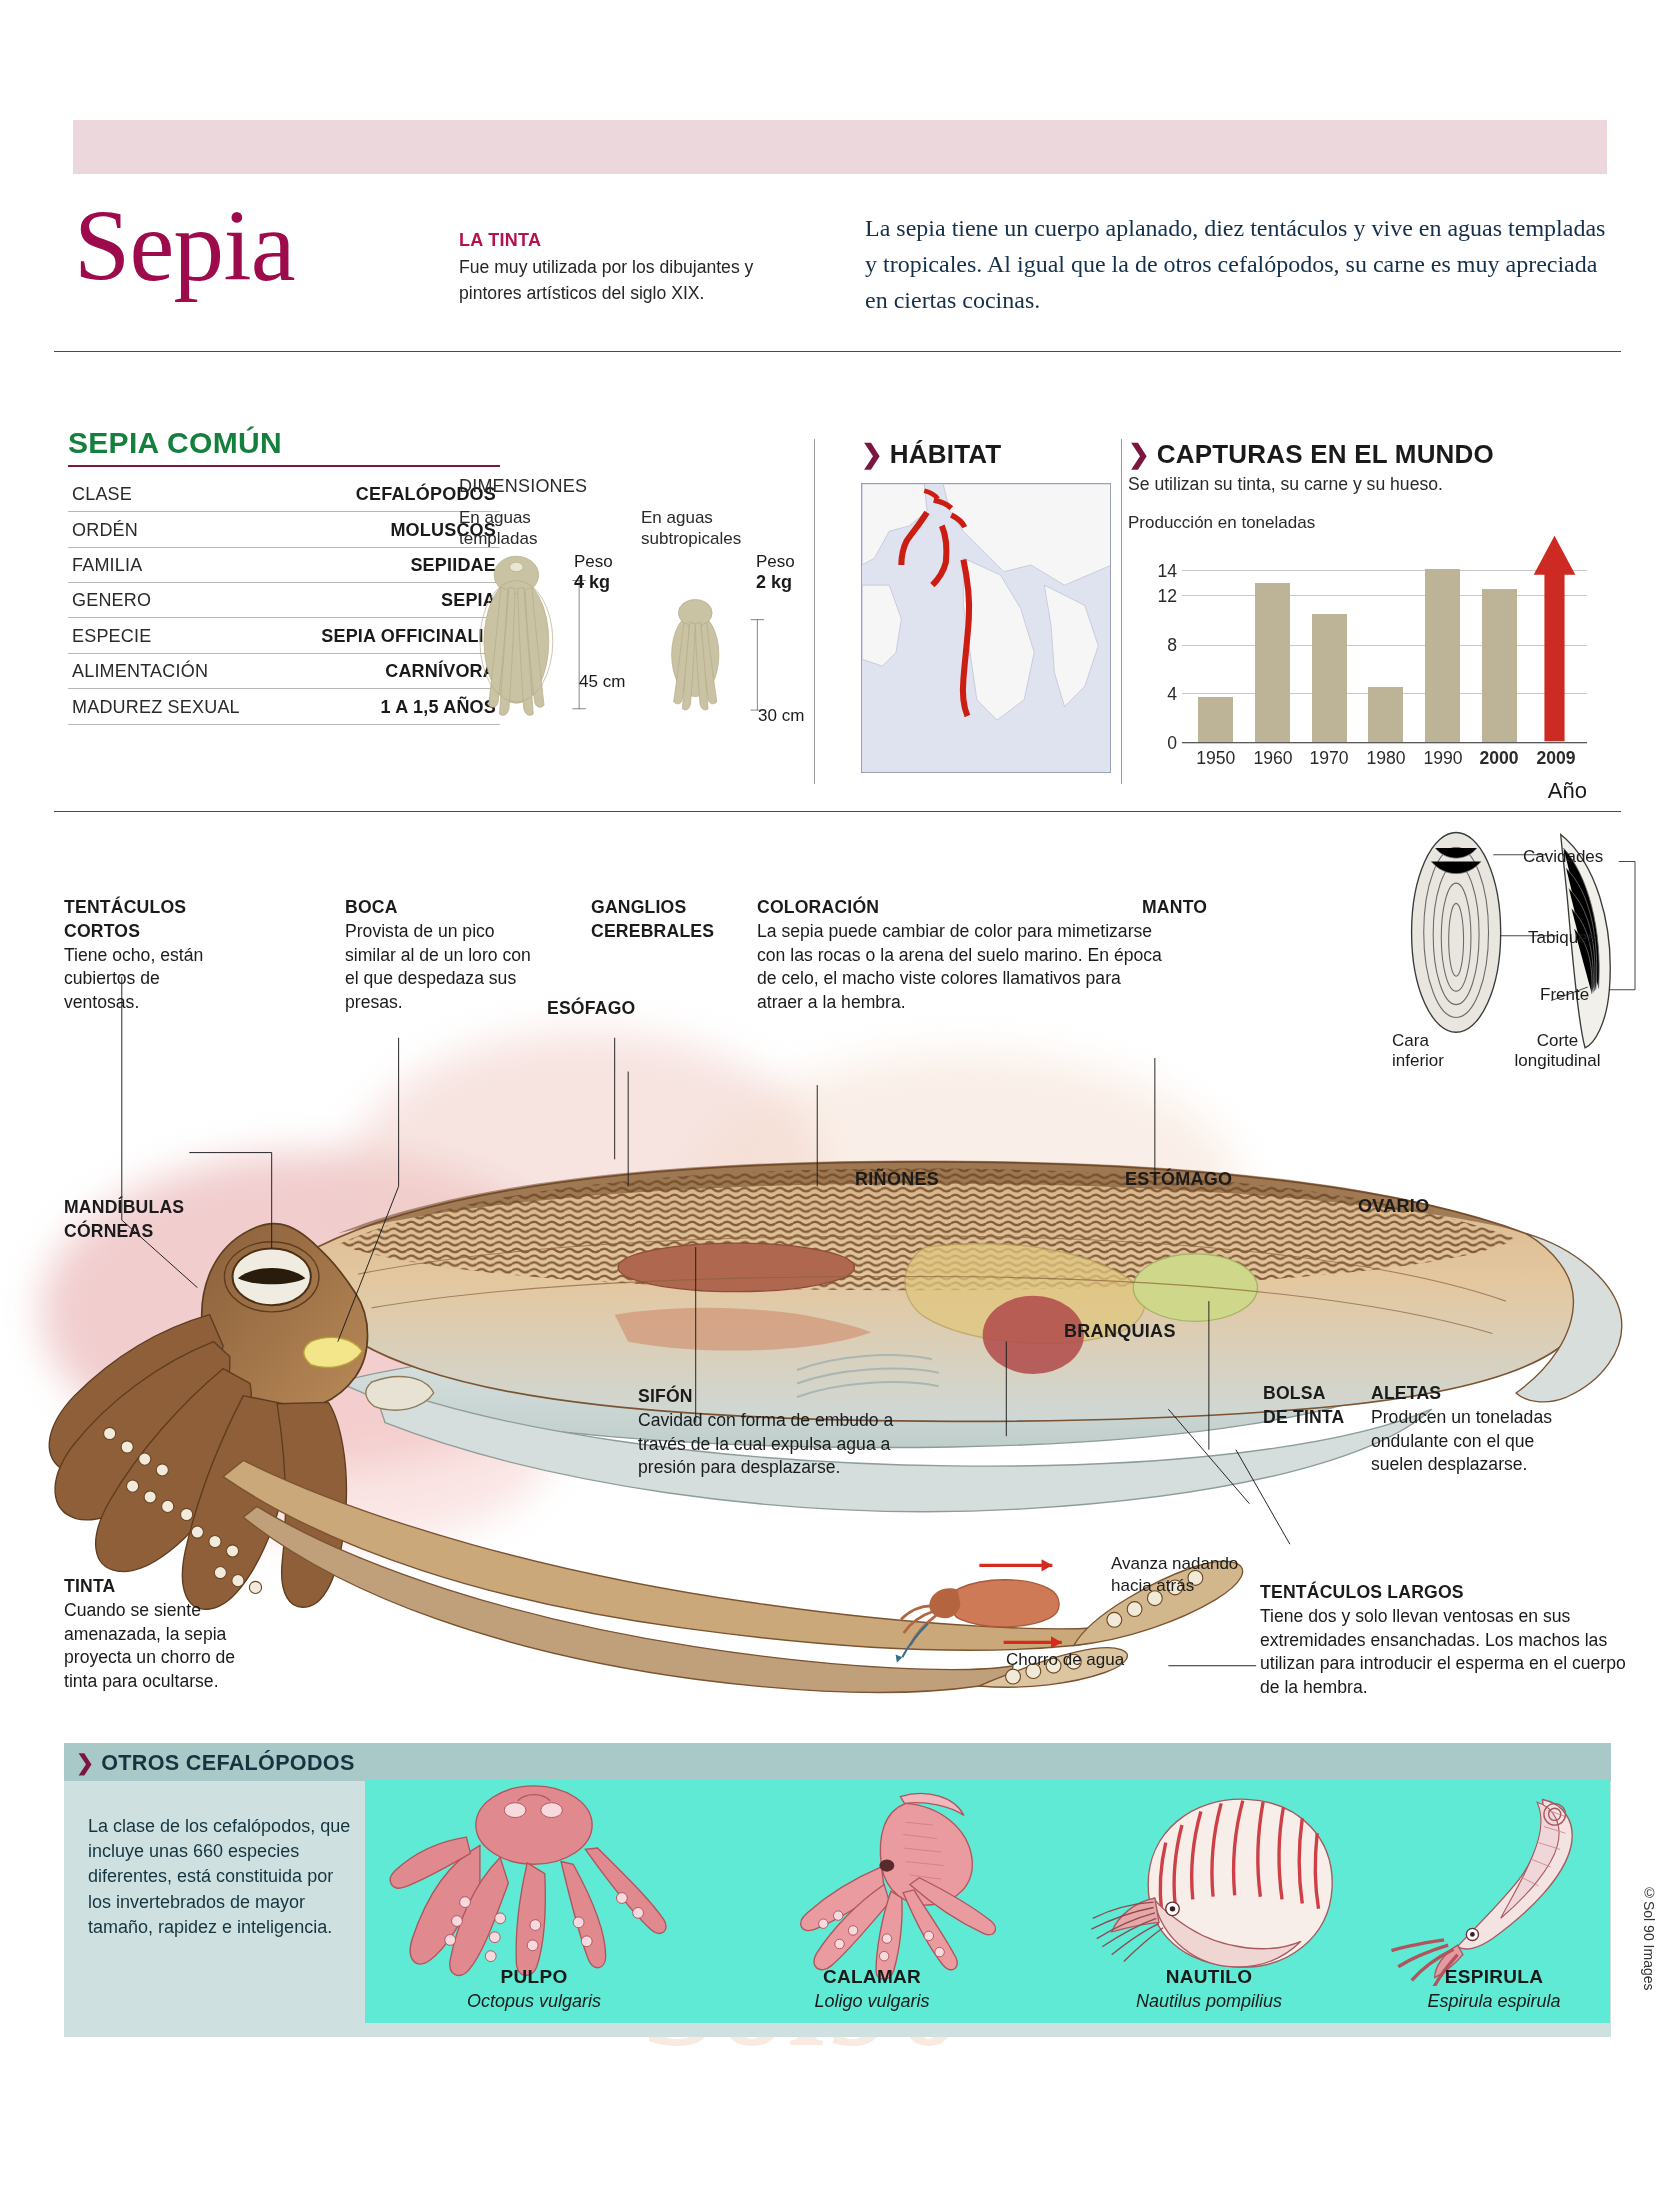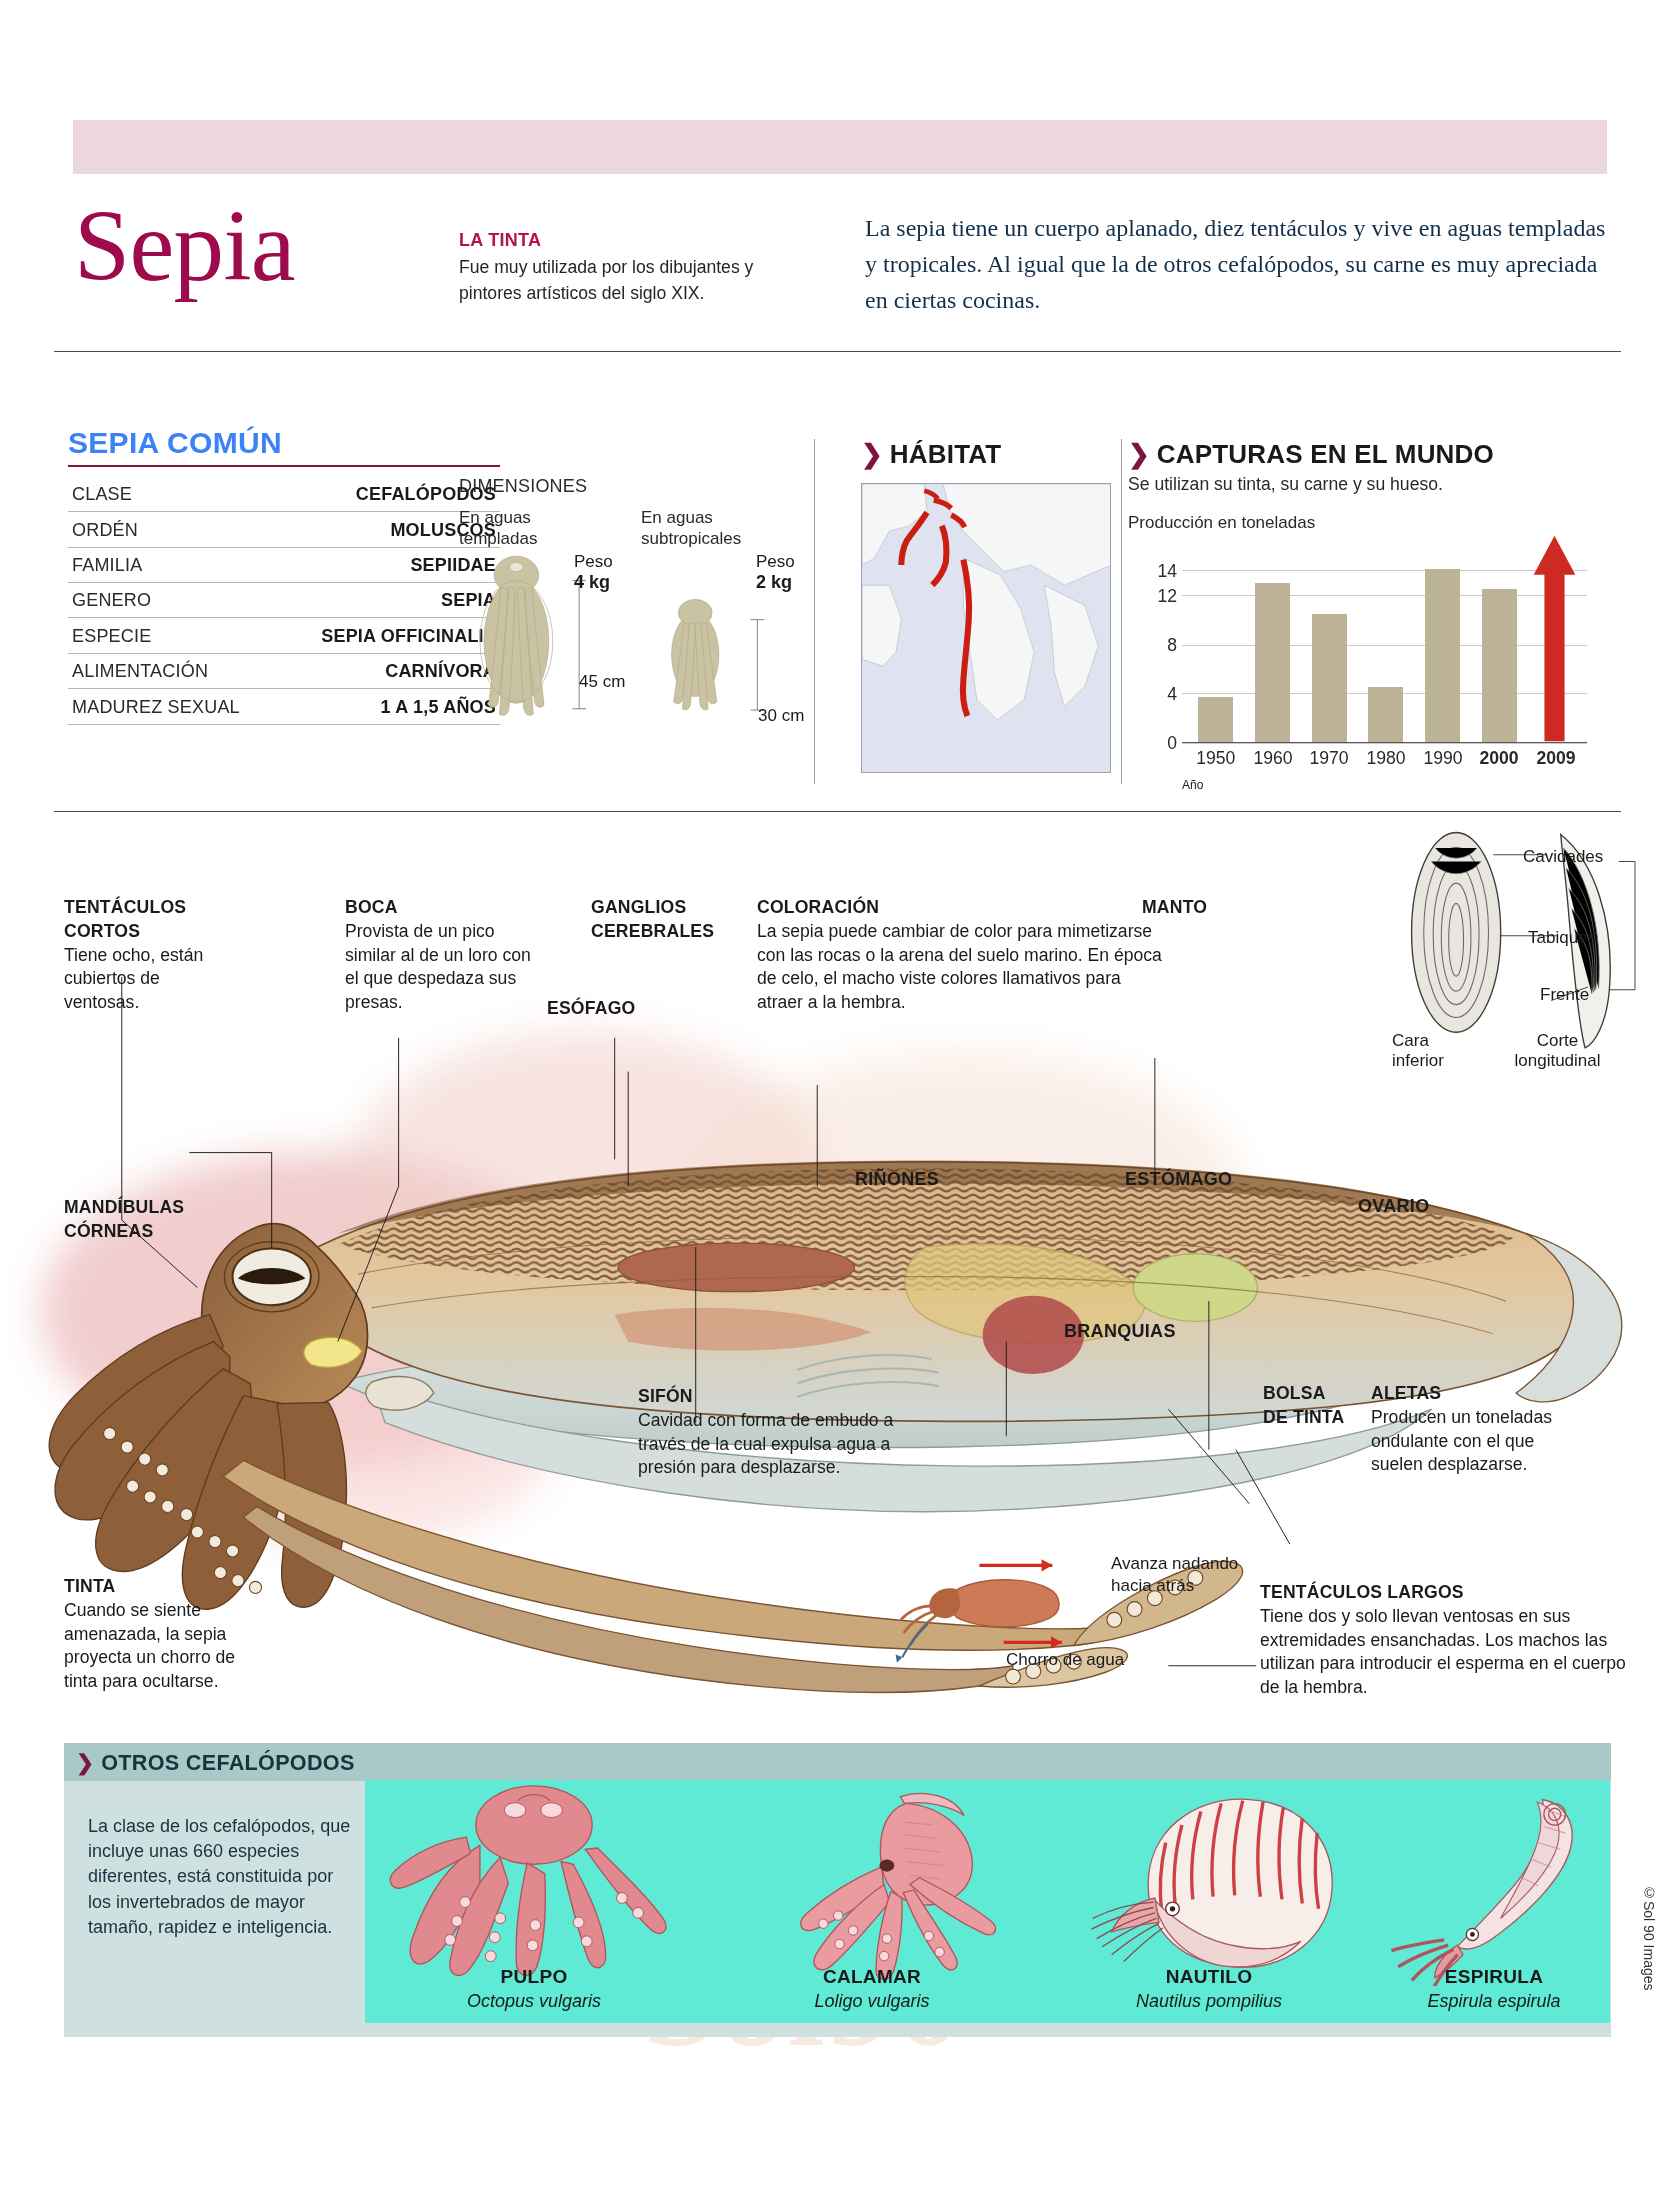--- a/index.html
+++ b/index.html
@@ -32,21 +32,21 @@
   .tinta-text { font-size:17.6px; line-height:1.45; color:#262626; margin-top:4px; }
   .lede {
     position:absolute; left:811px; top:6.8px; width:750px;
     font-family:"Liberation Serif", serif;
     font-size:24px; line-height:1.5; color:#14304a;
   }
   .rule-top { position:absolute; left:54px; top:351px; width:1567px; height:1.4px; background:#4a4a4a; }
 
   
   .sec-title {
-    font-size:30px; font-weight:bold; letter-spacing:0.3px; color:#3b82f6;
+    font-size:30px; font-weight:bold; letter-spacing:0.3px; color:#15803d;
   }
   .block-sepia { position:absolute; left:68px; top:426px; width:730px; }
   .block-sepia .sec-title { margin-bottom:5.4px; }
   .sepia-rule { height:2px; background:#7b1640; width:432px; margin-bottom:9.5px; }
 
   table.specs { border-collapse:collapse; width:432px; }
   table.specs td {
     font-size:18px; padding:7.4px 4px 6px 4px;
     border-bottom:0.7px solid #b8b8b8; vertical-align:bottom;
   }
@@ -84,21 +84,21 @@
   .chart-ylab { position:absolute; left:0; top:0; font-size:17px; color:#2a2a2a;}
   .plot {
     position:absolute; left:54px; top:27px; width:405px; height:203px;
   }
   .gridline { position:absolute; left:0; width:405px; height:0.7px; background:#c9c9c9; }
   .ytick { position:absolute; left:-28px; width:23px; text-align:right; font-size:17.6px; color:#2a2a2a; }
   .axis-x { position:absolute; left:0; bottom:0; width:405px; height:1.4px; background:#5a5a5a;}
   .bar { position:absolute; bottom:1.4px; width:35px; background:#bdb396; }
   .xtick { position:absolute; top:208px; width:54px; text-align:center; font-size:17.6px; color:#2a2a2a;}
   .xtick.b { font-weight:bold; }
-  .xaxis-title { position:absolute; left:0; top:238px; width:405px; text-align:left; font-size:12px;}
+  .xaxis-title { position:absolute; left:0; top:238px; width:405px; text-align:right; font-size:22px;}
 
   .rule-mid { position:absolute; left:54px; top:811px; width:1567px; height:1.4px; background:#4a4a4a; }
 
   
   .stage { position:absolute; left:0; top:828px; width:1675px; height:926px; }
 
   
   .blob {
     position:absolute; border-radius:50%;
     filter: blur(19px);

